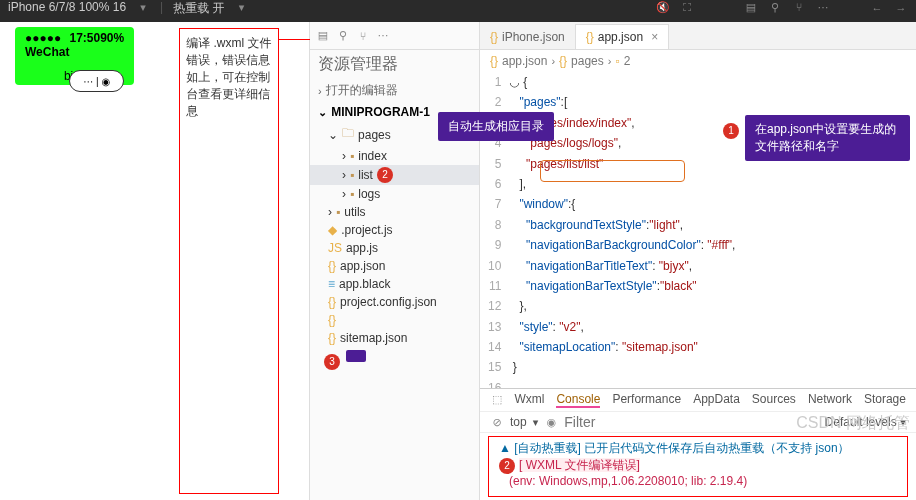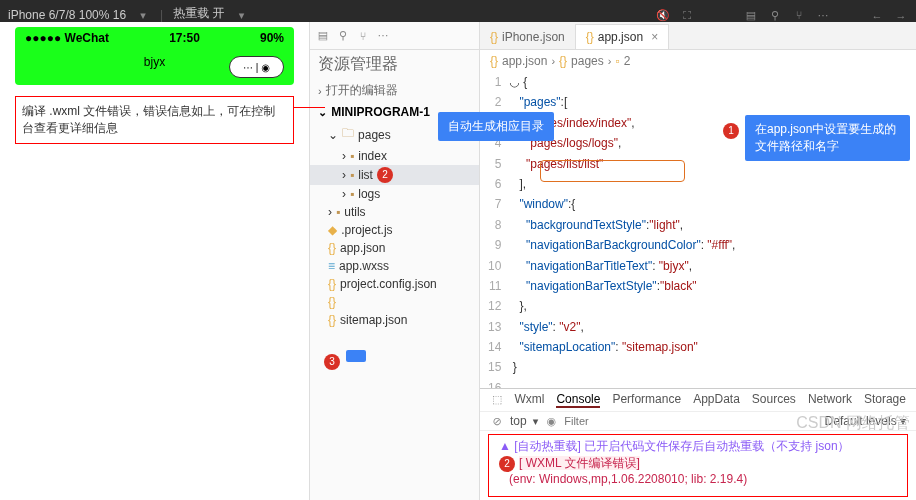--- a/index.html
+++ b/index.html
@@ -1,26 +1,26 @@
 <!DOCTYPE html>
 <html><head>
 <meta charset="utf-8">
 <style>
 *{box-sizing:border-box;margin:0;padding:0;font-family:-apple-system,"Segoe UI","Microsoft YaHei",sans-serif;font-size:12px}
 body{width:916px;height:500px;background:#fff;display:flex;flex-direction:column;overflow:hidden;position:relative}
-.top-bar{height:22px;background:#2a2a2a;color:#ccc;display:flex;align-items:flex-end;padding:0 8px;gap:10px;font-size:11px}
+.top-bar{height:22px;background:#2a2a2a;color:#ccc;display:flex;align-items:flex-start;padding:0 8px;gap:10px;font-size:11px}
 .top-bar .sep{color:#555}
 .icon{display:inline-flex;width:14px;height:14px;align-items:center;justify-content:center;color:#888;font-size:11px}
 .main{flex:1;display:flex;min-height:0}
-.simulator{width:310px;border-right:1px solid #ddd;display:flex;flex-direction:column}
+.simulator{width:310px;border-right:1px solid #ddd;display:flex;flex-direction:row}
 .phone{margin:5px 15px;height:58px;background:#1aff1a;border-radius:4px;position:relative}
 .status-row{display:flex;justify-content:space-between;padding:4px 10px;font-size:10px;font-weight:bold}
 .title-row{text-align:center;font-size:13px;font-weight:400;margin-top:5px;position:relative}
 .capsule{position:absolute;right:10px;top:2px;width:55px;height:22px;border:1px solid #333;border-radius:11px;background:#fff;display:flex;align-items:center;justify-content:space-around;font-size:10px}
-.err-box{margin:6px 15px;border:1px solid red;padding:6px;font-size:13px;color:#333;position:relative}
+.err-box{margin:6px 30px;border:1px solid red;padding:6px;font-size:13px;color:#333;position:relative}
 .err-box:after{content:"";position:absolute;right:-32px;top:10px;width:32px;height:0;border-top:1px solid red}
 .explorer{width:170px;border-right:1px solid #ddd;display:flex;flex-direction:column;background:#fafafa}
 .exp-tabs{height:28px;border-bottom:1px solid #ddd;display:flex;align-items:center;padding:0 6px;gap:6px;color:#666}
 .exp-title{padding:4px 8px;color:#666;font-size:16px}
 .collapse-row{padding:3px 8px;color:#666;font-size:11px;display:flex;align-items:center;gap:4px}
 .proj-name{padding:3px 8px;font-weight:bold;font-size:11px;display:flex;align-items:center;gap:4px}
 .tree{flex:1;overflow:auto}
 .tree-item{display:flex;align-items:center;gap:4px;padding:2px 0;font-size:12px;color:#333;white-space:nowrap}
 .tree-item.sel{background:#e4e6ea}
 .folder-ic{color:#c09553}
@@ -36,28 +36,28 @@
 .code{flex:1;display:flex;overflow:auto;font-family:Consolas,Monaco,monospace;font-size:13px;line-height:1.7;position:relative}
 .gutter{color:#aaa;text-align:right;padding:0 8px;user-select:none}
 .codelines{white-space:pre;color:#333}
 .str{color:#a31515}
 .key{color:#0451a5}
 .panel{height:112px;border-top:1px solid #ccc;display:flex;flex-direction:column;background:#fff}
 .panel-tabs{display:flex;gap:10px;padding:3px 10px;font-size:11px;color:#666;align-items:center}
 .panel-tabs .first{color:#333}
 .badge-red{background:#d93025;color:#fff;border-radius:8px;padding:0 5px;font-size:10px;margin-left:2px}
 .subtabs{display:flex;gap:12px;padding:3px 12px;border-bottom:1px solid #eee;font-size:11px;color:#555}
-.subtabs .act{border-bottom:2px solid #7f1d1d;color:#000000}
+.subtabs .act{border-bottom:2px solid #ec4899;color:#a16207}
 .console-bar{display:flex;align-items:center;gap:6px;padding:2px 10px;font-size:11px;color:#555;border-bottom:1px solid #eee}
-.console-bar input{border:none;outline:none;font-size:11px;flex:1}
+.console-bar input{border:none;outline:none;font-size:14px;flex:1}
 .console-body{flex:1;padding:3px 10px;border:1px solid red;margin:3px 8px;font-size:11px}
-.warn-line{color:#8b5cf6}
+.warn-line{color:#0369a1}
 .err-head{background:#ffeef0;color:#c7254e}
 .num-badge{display:inline-block;width:16px;height:16px;border-radius:50%;background:#d93025;color:#fff;text-align:center;line-height:16px;font-size:10px;vertical-align:middle;margin-right:4px}
-.annotation{position:absolute;background:#3b82f6;color:#fff;padding:6px 10px;font-size:13px;border-radius:2px;z-index:10}
+.annotation{position:absolute;background:#4c1d95;color:#fff;padding:6px 10px;font-size:13px;border-radius:2px;z-index:10}
 .hl-box{position:absolute;border:1px solid #e07020;border-radius:4px;pointer-events:none}
 .watermark{position:absolute;right:6px;bottom:66px;font-size:16px;color:#ccc}
 </style>
 </head>
 <body>
 
 <div class="top-bar">
   <span>iPhone 6/7/8 100% 16</span>
   <span class="icon">▾</span>
   <span class="sep">|</span>
@@ -108,26 +108,30 @@
       <div class="tree-item" style="padding-left:18px">⌄ <span class="folder-ic">🗀</span> <span>pages</span></div>
       <div class="tree-item" style="padding-left:32px">› <span class="folder-ic">▪</span> <span>index</span></div>
       <div class="tree-item sel" style="padding-left:32px">› <span class="folder-ic">▪</span> <span>list</span> <span class="num-badge">2</span></div>
       <div class="tree-item" style="padding-left:32px">› <span class="folder-ic">▪</span> <span>logs</span></div>
       <div class="tree-item" style="padding-left:18px">› <span class="folder-ic">▪</span> <span>utils</span></div>
       <div class="tree-item" style="padding-left:18px">
           <span class="file-js">◆</span> 
           <span>.project.js</span>
         </div>
       <div class="tree-item" style="padding-left:18px">
+          <span class="file-js">JS</span> 
+          <span>app.js</span>
+        </div>
+      <div class="tree-item" style="padding-left:18px">
           <span class="file-json">{}</span> 
           <span>app.json</span>
         </div>
       <div class="tree-item" style="padding-left:18px">
           <span class="file-css">≡</span> 
-          <span>app.wxss</span>
+          <span>app.black</span>
         </div>
       <div class="tree-item" style="padding-left:18px">
           <span class="file-json">{}</span> 
           <span>project.config.json</span>
         </div>
       <div class="tree-item" style="padding-left:18px">
           <span class="file-json">{}</span> 
         </div>
       <div class="tree-item" style="padding-left:18px">
           <span class="file-json">{}</span> 

